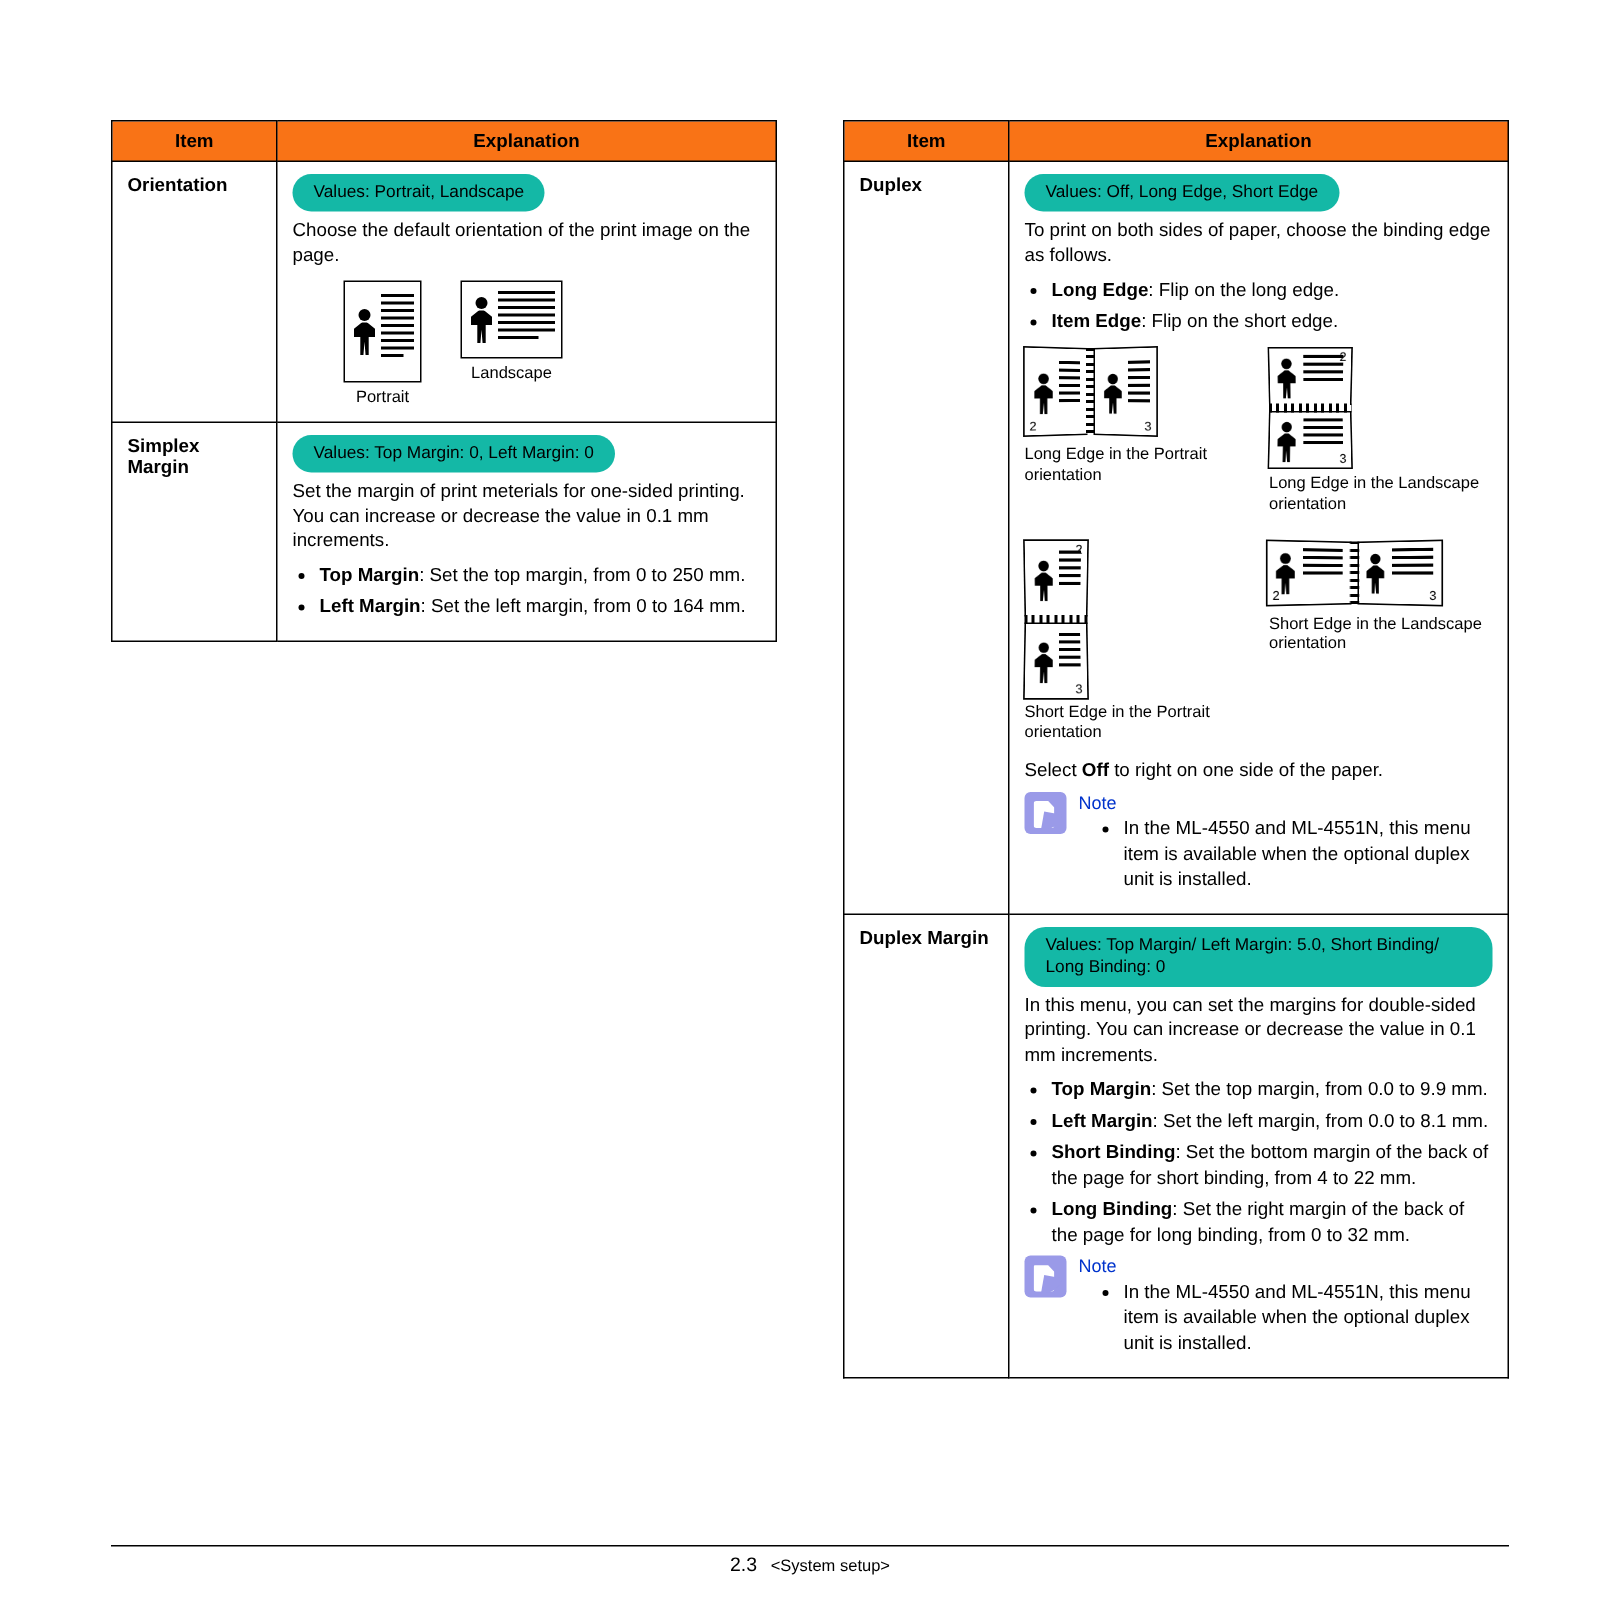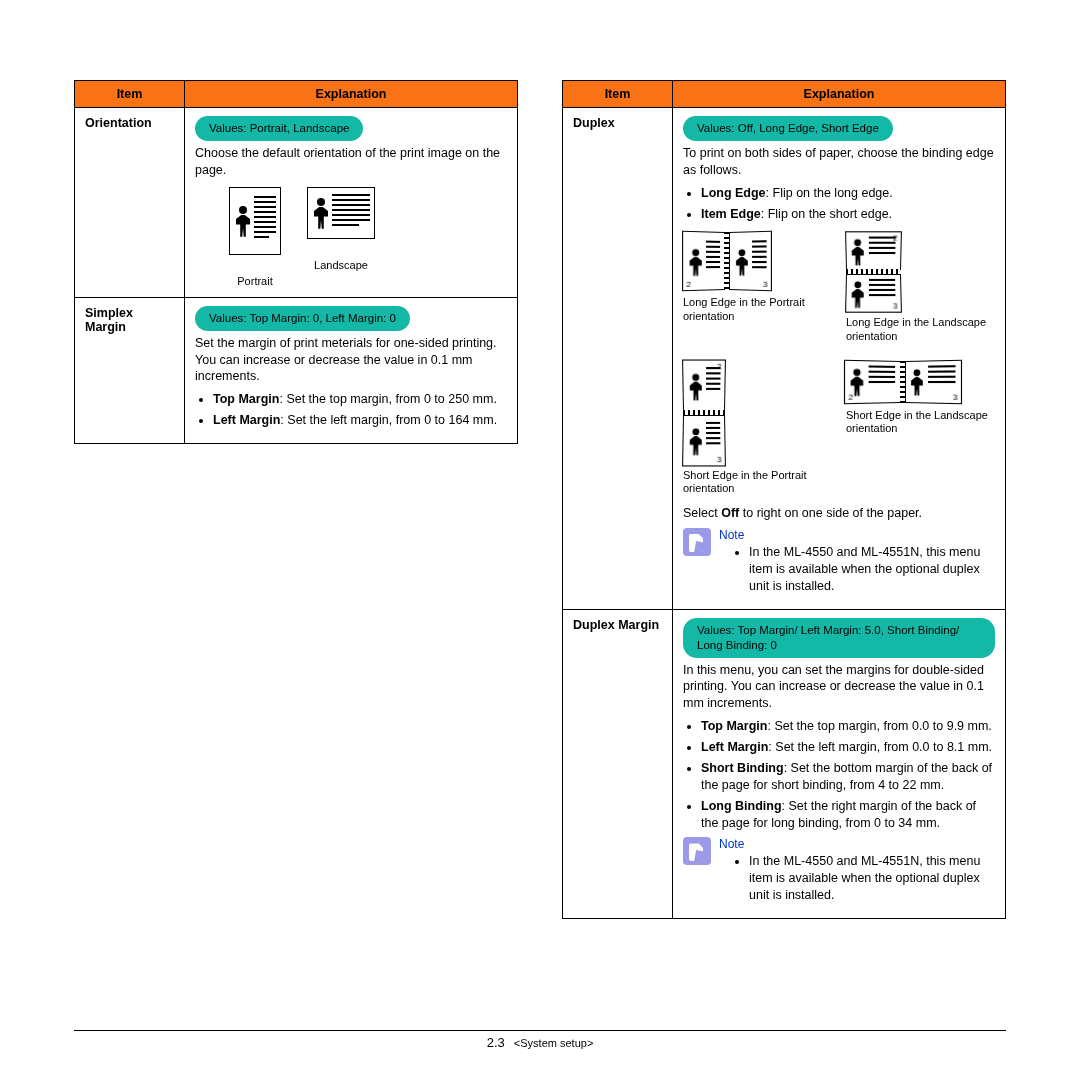--- a/index.html
+++ b/index.html
@@ -112,21 +112,21 @@
   }
   .text-lines {
     position: absolute;
   }
   .text-lines span {
     display: block;
     height: 2px;
     background: #000;
     margin-bottom: 3px;
   }
-  .orient-caption { margin-top: 20px; }
+  .orient-caption { margin-top: 4px; }
   
   .duplex-grid {
     display: grid;
     grid-template-columns: 1fr 1fr;
     gap: 18px 14px;
     margin: 10px 0 10px 0;
   }
   .dcell { text-align: left; font-size: 11px; }
   .dcell .cap { margin-top: 4px; line-height: 1.2; }
   .booklet {
@@ -412,21 +412,21 @@
       </tr>
       <tr>
         <td class="item-col">Duplex Margin</td>
         <td class="exp">
           <div class="pill">Values: Top Margin/ Left Margin: 5.0, Short Binding/ Long Binding: 0</div>
           <p>In this menu, you can set the margins for double-sided printing. You can increase or decrease the value in 0.1 mm increments.</p>
           <ul>
             <li><b>Top Margin</b><span>: Set the top margin, from 0.0 to 9.9 mm.</span></li>
             <li><b>Left Margin</b><span>: Set the left margin, from 0.0 to 8.1 mm.</span></li>
             <li><b>Short Binding</b><span>: Set the bottom margin of the back of the page for short binding, from 4 to 22 mm.</span></li>
-            <li><b>Long Binding</b><span>: Set the right margin of the back of the page for long binding, from 0 to 34 mm.</span></li>
+            <li><b>Long Binding</b><span>: Set the right margin of the back of the page for long binding, from 0 to 32 mm.</span></li>
           </ul>
           <div class="note-wrap">
             <div class="note-icon"></div>
             <div class="note-body">
               <div class="note-label">Note</div>
               <ul>
                     <li>In the ML-4550 and ML-4551N, this menu item is available when the optional duplex unit is installed.</li>
                   </ul>
             </div>
           </div>

